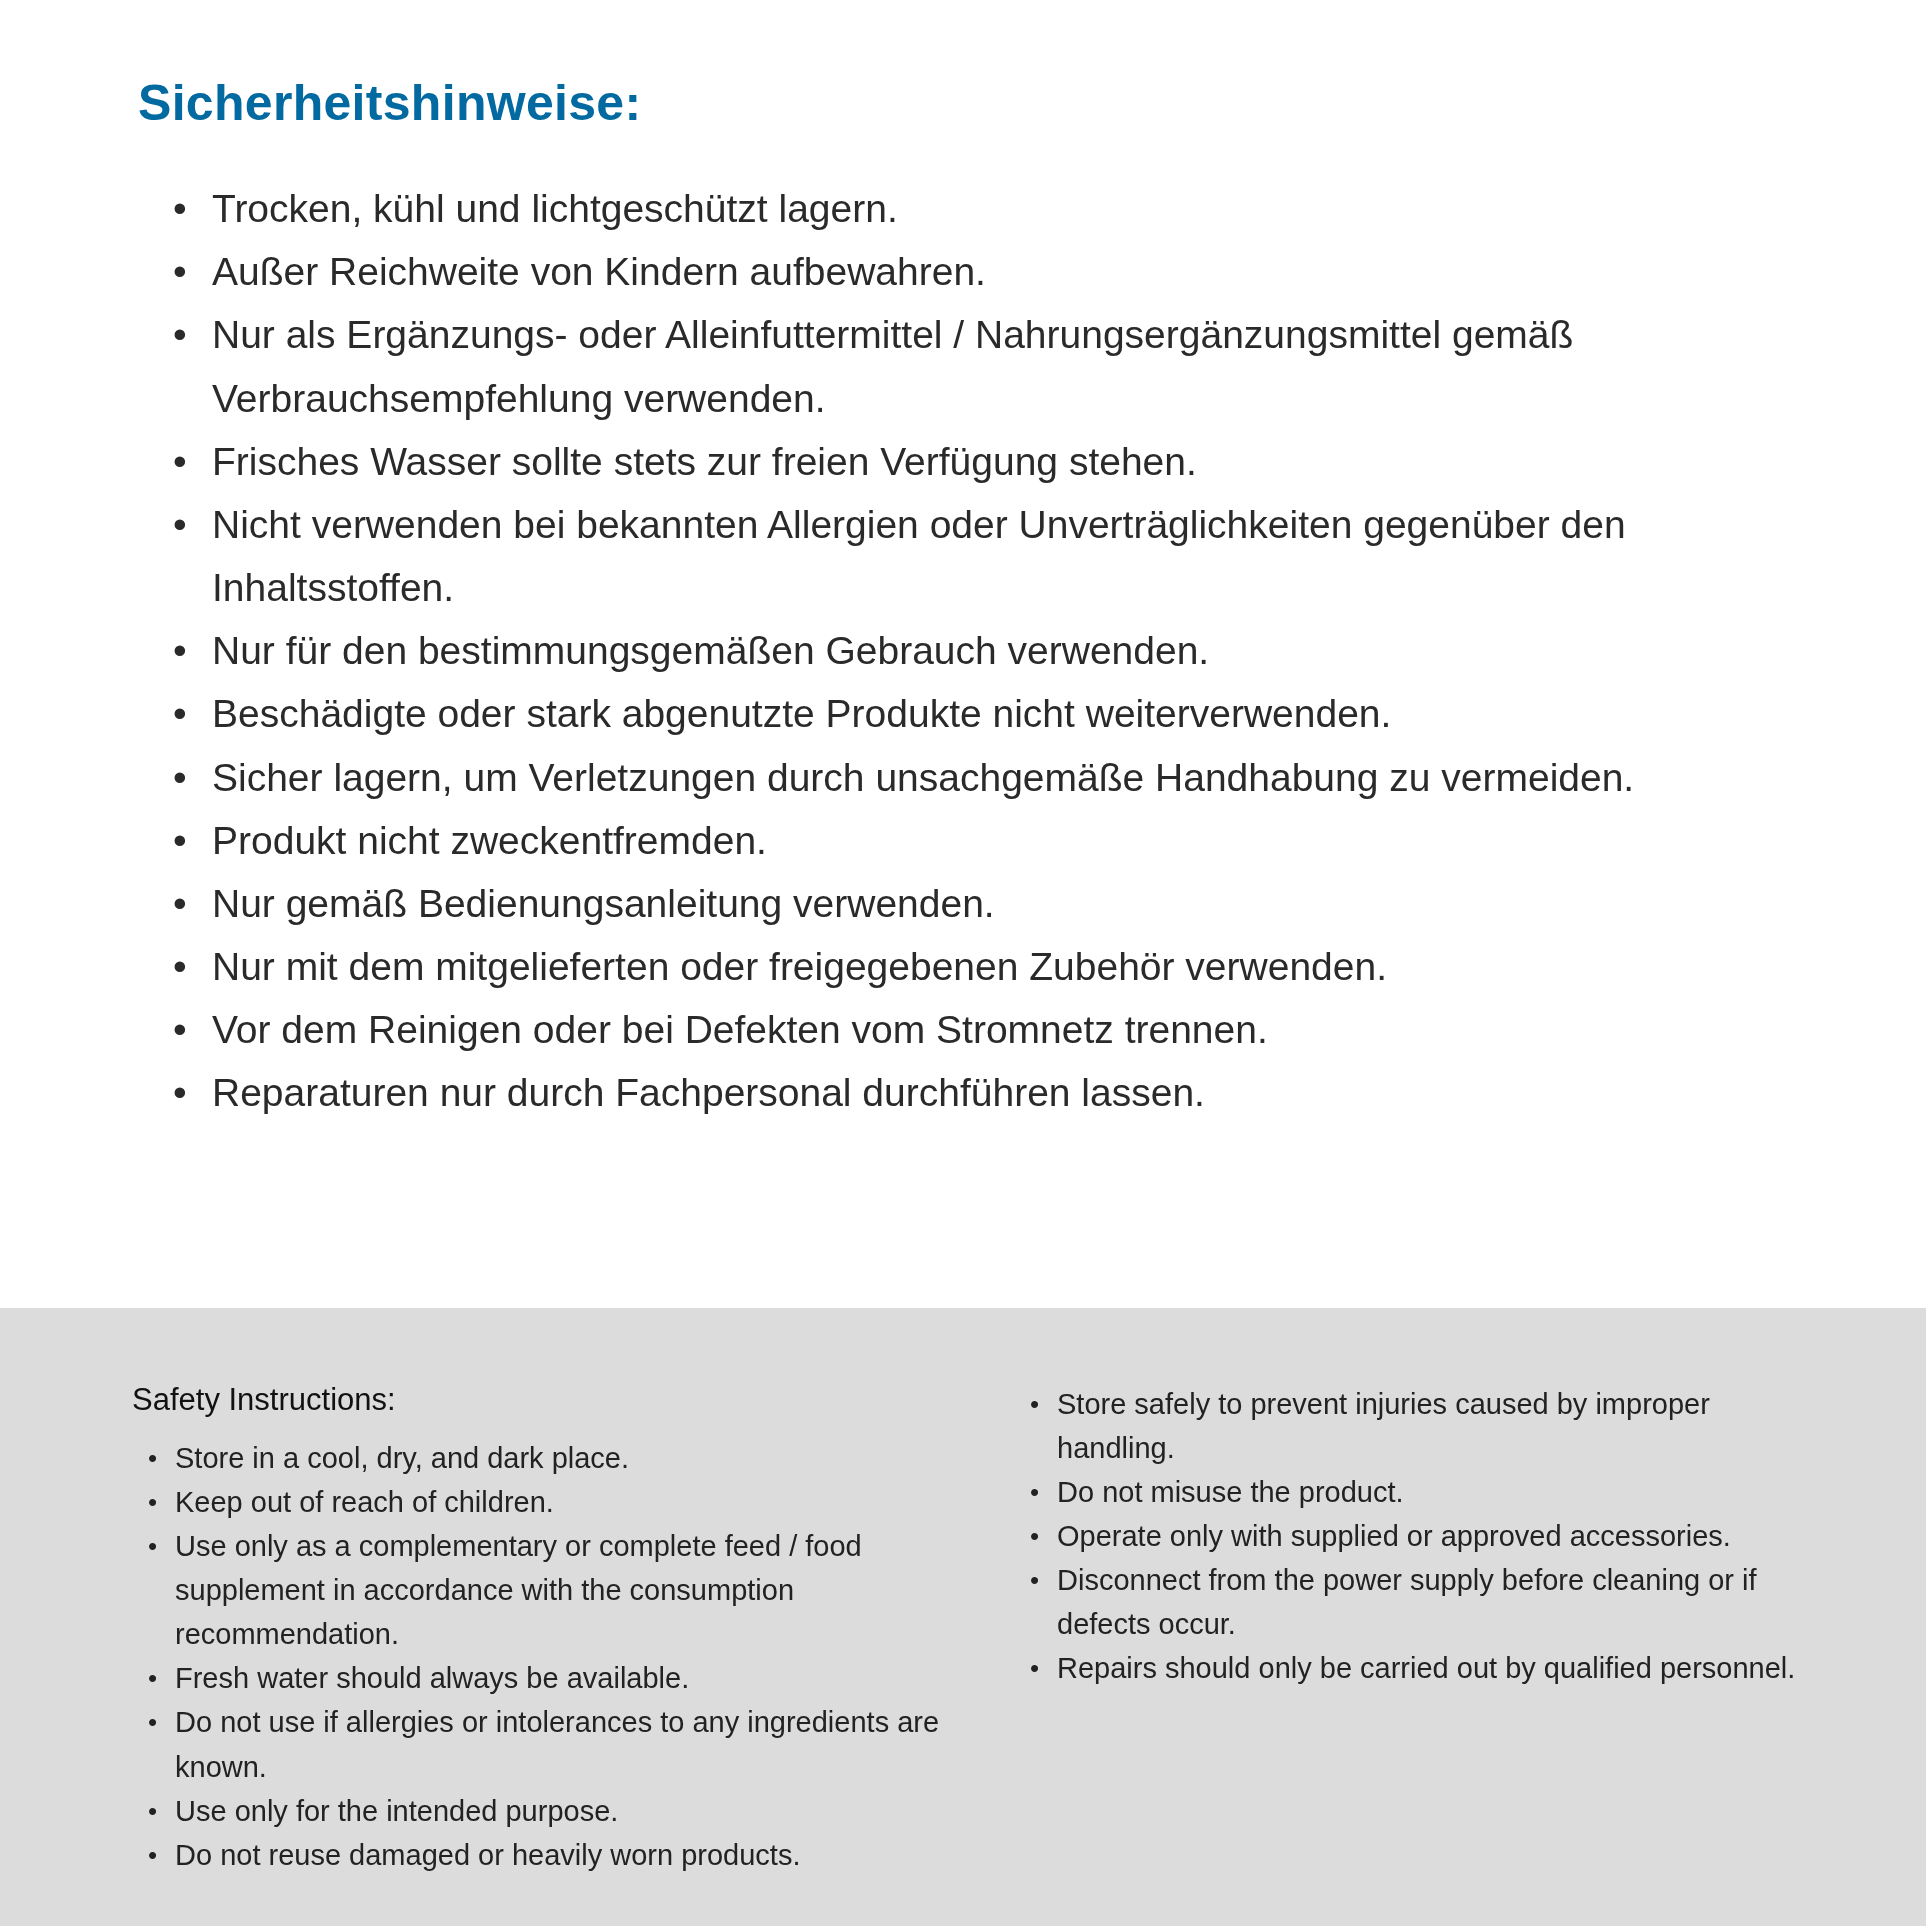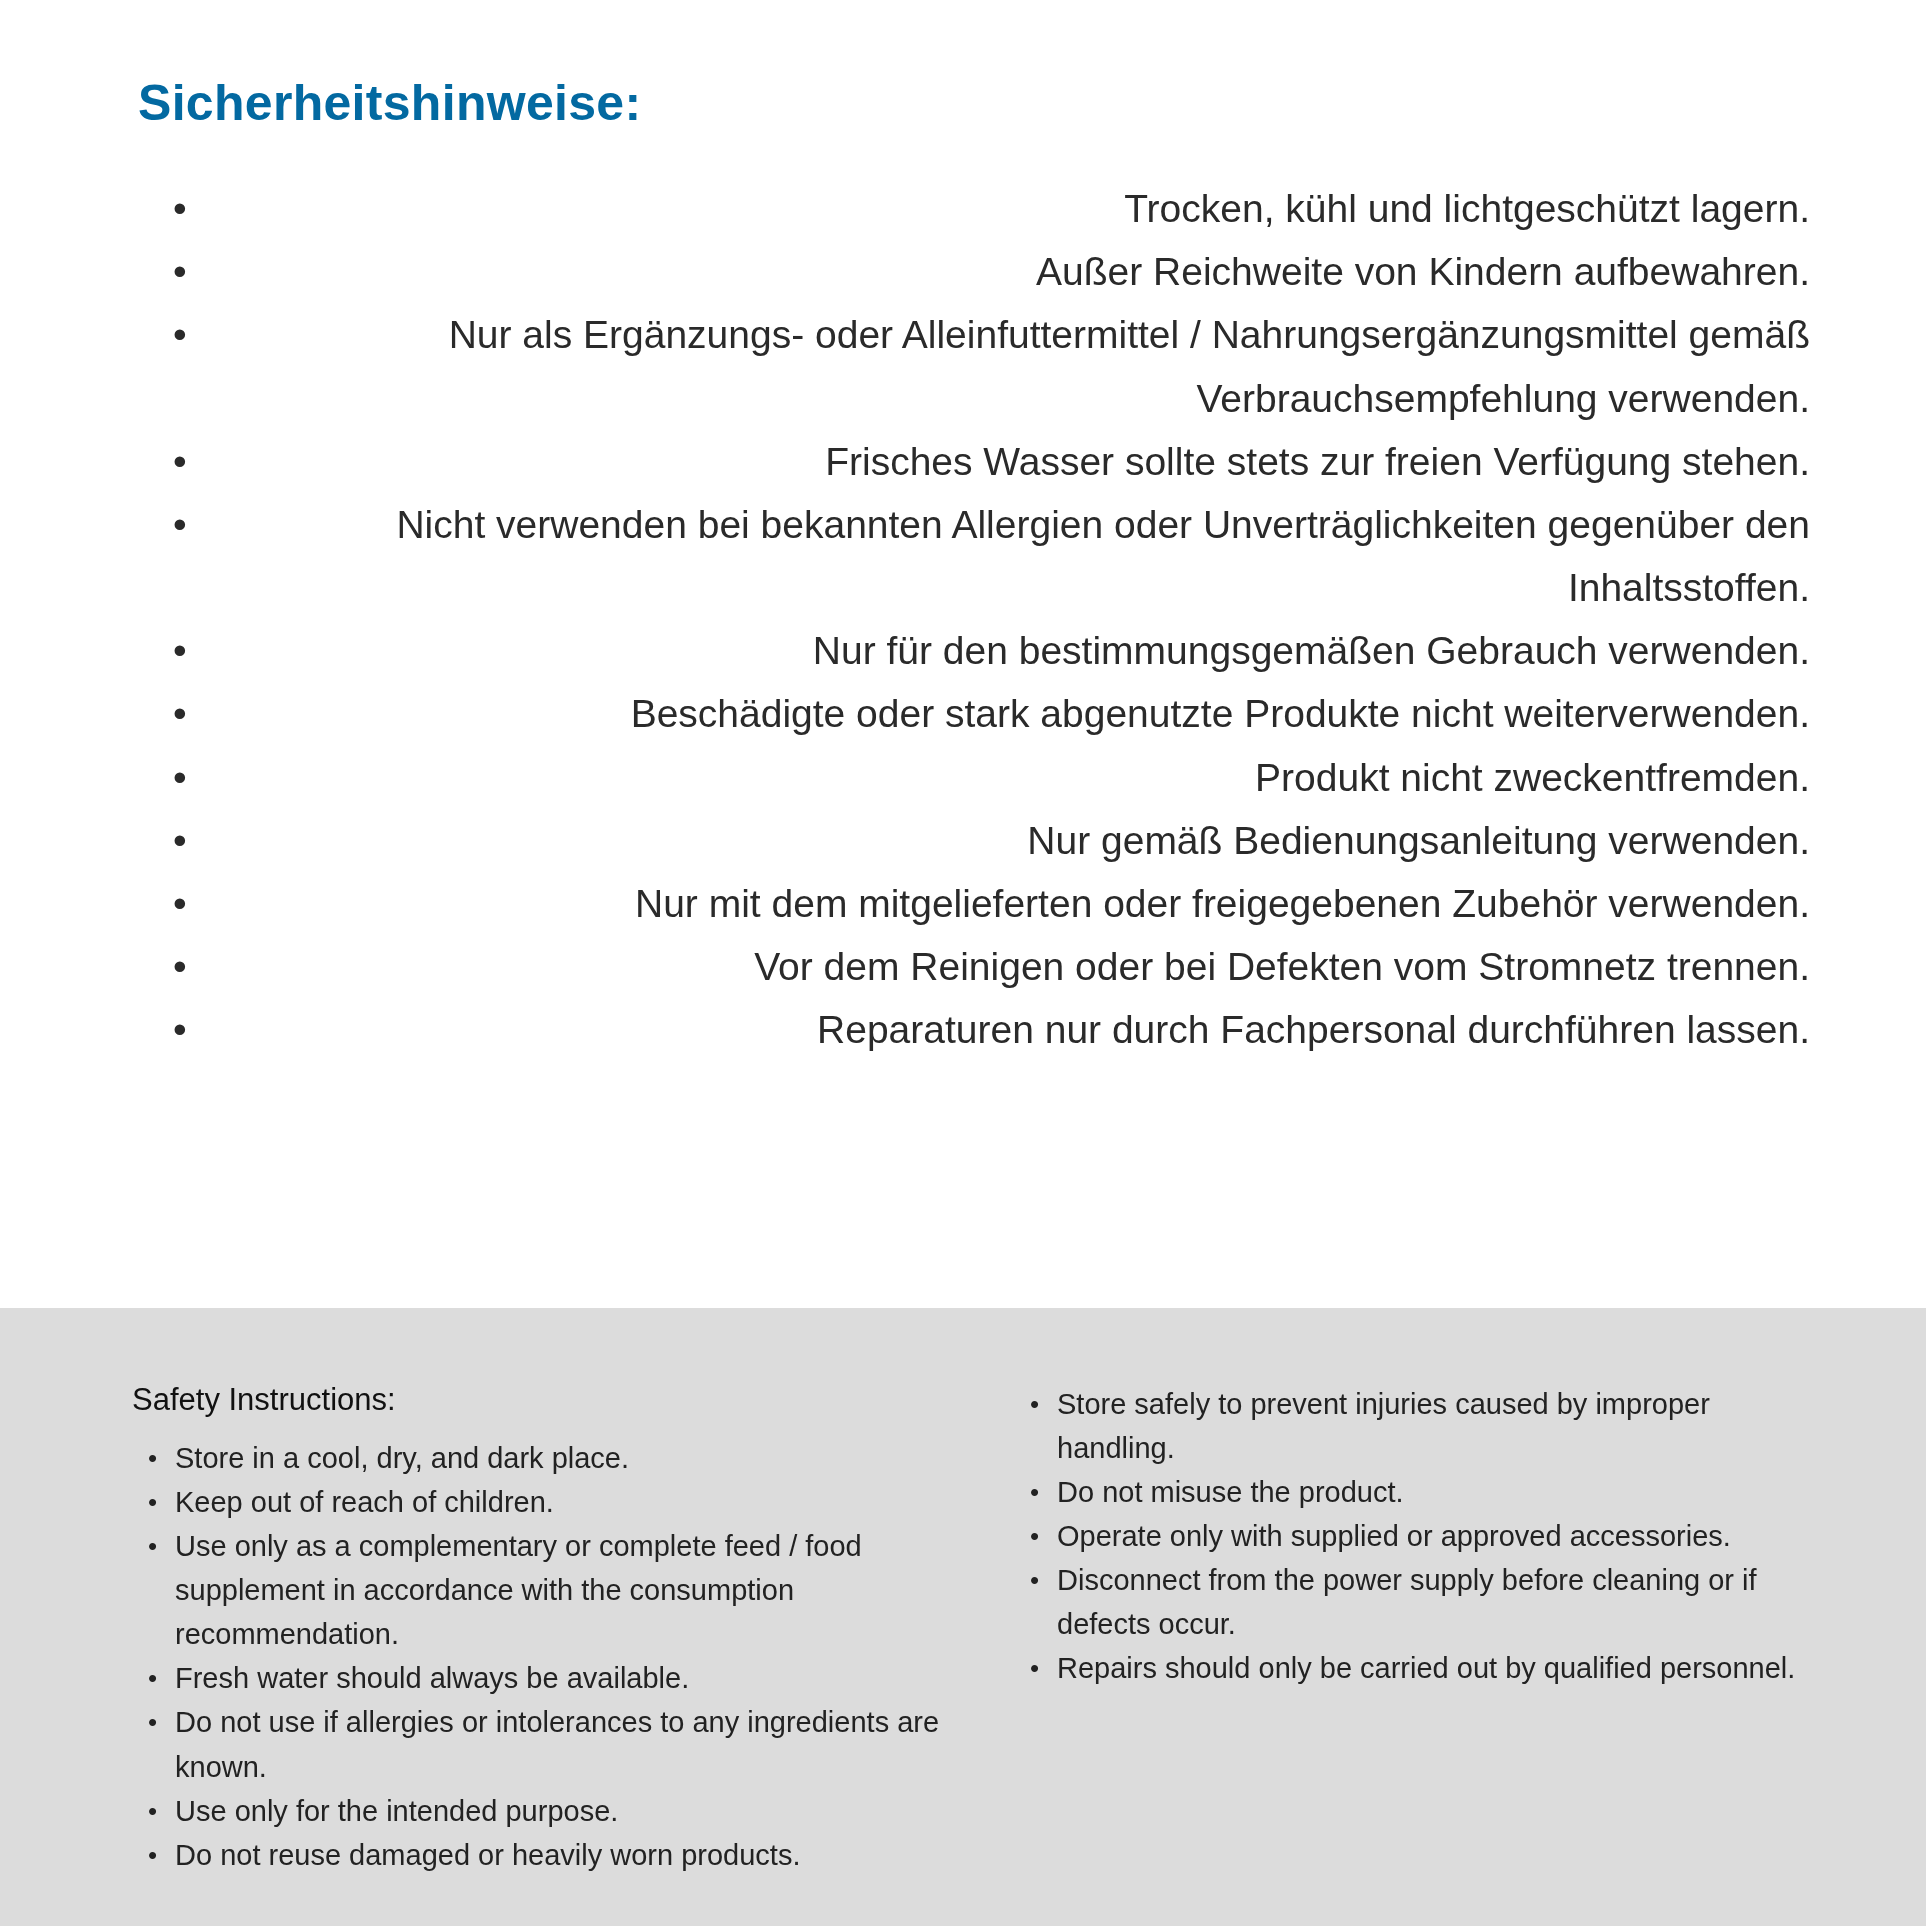--- a/index.html
+++ b/index.html
@@ -30,21 +30,20 @@
     margin: 0;
     padding: 0 0 0 35px;
     max-width: 1682px;
   }
   .german-list li {
     position: relative;
     font-size: 39px;
     line-height: 1.62;
     padding-left: 39px;
     color: #2a2a2a;
-    text-align: right;
   }
   .german-list li::before {
     content: "\2022";
     position: absolute;
     left: 0;
     top: 0;
     color: #2a2a2a;
   }
 
   
@@ -98,20 +97,21 @@
 <div class="german-section">
   <h1 class="german-title">Sicherheitshinweise:</h1>
   <ul class="german-list">
     <li>Trocken, kühl und lichtgeschützt lagern.</li>
     <li>Außer Reichweite von Kindern aufbewahren.</li>
     <li>Nur als Ergänzungs- oder Alleinfuttermittel / Nahrungsergänzungsmittel gemäß Verbrauchsempfehlung verwenden.</li>
     <li>Frisches Wasser sollte stets zur freien Verfügung stehen.</li>
     <li>Nicht verwenden bei bekannten Allergien oder Unverträglichkeiten gegenüber den Inhaltsstoffen.</li>
     <li>Nur für den bestimmungsgemäßen Gebrauch verwenden.</li>
     <li>Beschädigte oder stark abgenutzte Produkte nicht weiterverwenden.</li>
+    <li>Sicher lagern, um Verletzungen durch unsachgemäße Handhabung zu vermeiden.</li>
     <li>Produkt nicht zweckentfremden.</li>
     <li>Nur gemäß Bedienungsanleitung verwenden.</li>
     <li>Nur mit dem mitgelieferten oder freigegebenen Zubehör verwenden.</li>
     <li>Vor dem Reinigen oder bei Defekten vom Stromnetz trennen.</li>
     <li>Reparaturen nur durch Fachpersonal durchführen lassen.</li>
   </ul>
 </div>
 
 <div class="english-section">
   <div class="english-inner">

